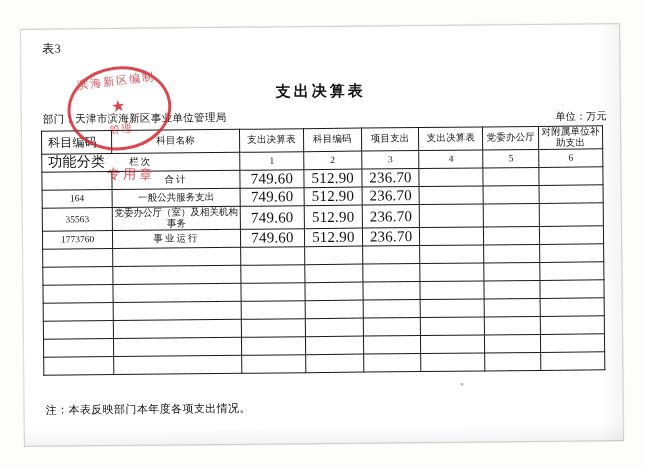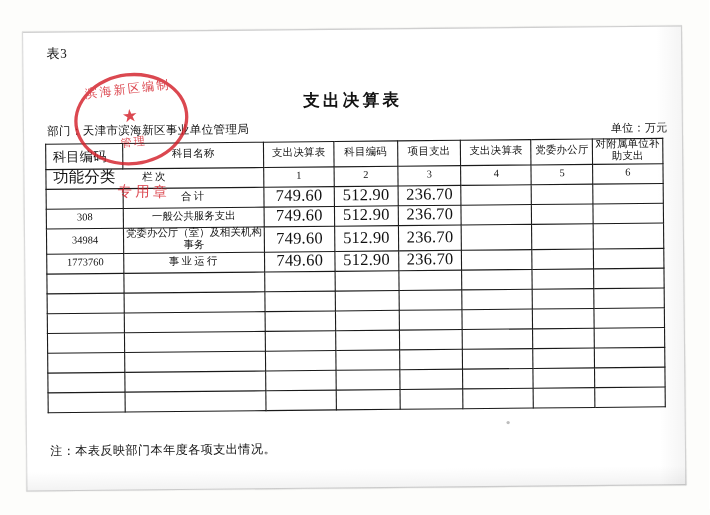--- a/index.html
+++ b/index.html
@@ -305,32 +305,32 @@
           <td class="name center">合计</td>
           <td class="num">749.60</td>
           <td class="num">512.90</td>
           <td class="num">236.70</td>
           <td class="num"></td>
           <td class="num"></td>
           <td class="num"></td>
         </tr>
 
         <tr>
-          <td class="code">308</td>
+          <td class="code">164</td>
           <td class="name">一般公共服务支出</td>
           <td class="num">749.60</td>
           <td class="num">512.90</td>
           <td class="num">236.70</td>
           <td class="num"></td>
           <td class="num"></td>
           <td class="num"></td>
         </tr>
 
         <tr>
-          <td class="code tall">34984</td>
+          <td class="code tall">35563</td>
           <td class="name tall">党委办公厅（室）及相关机构事务</td>
           <td class="num tall">749.60</td>
           <td class="num tall">512.90</td>
           <td class="num tall">236.70</td>
           <td class="num tall"></td>
           <td class="num tall"></td>
           <td class="num tall"></td>
         </tr>
 
         <tr>

